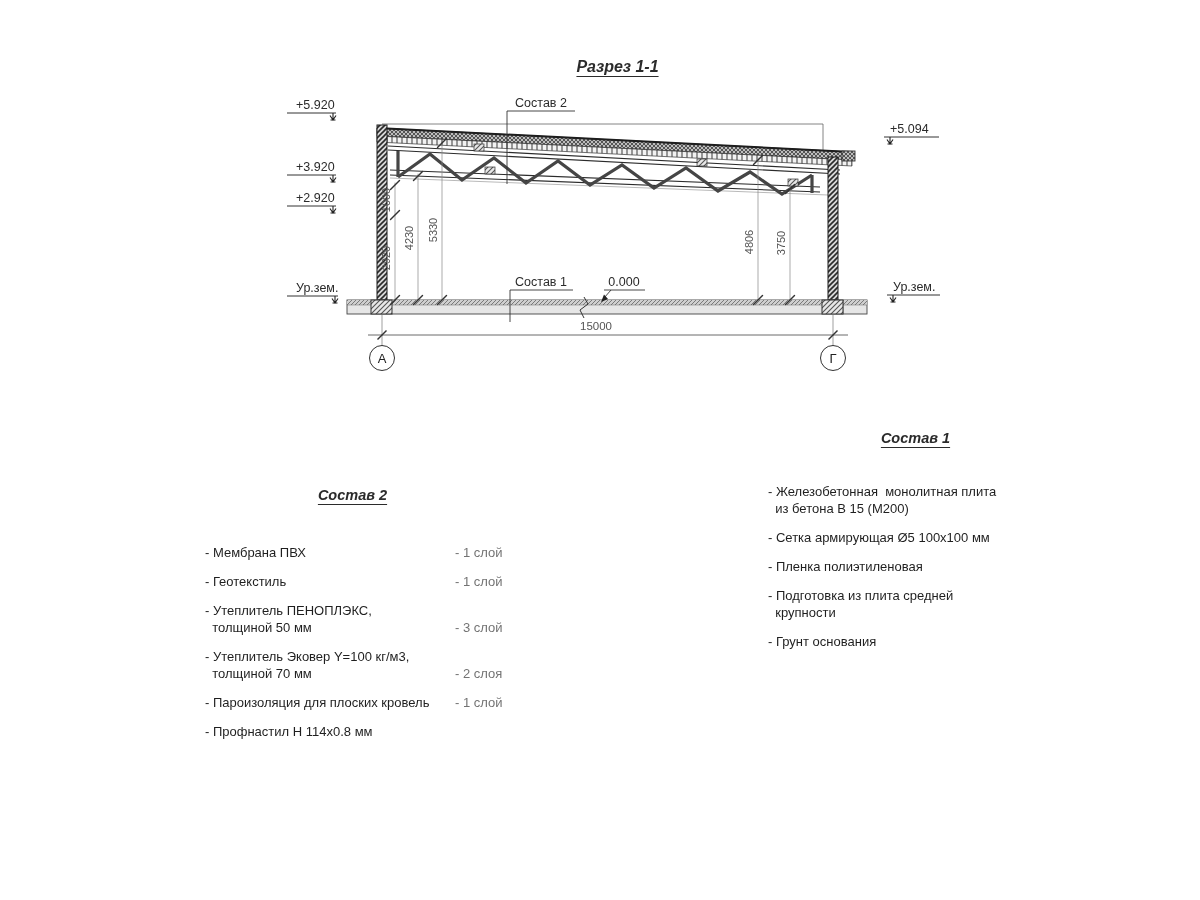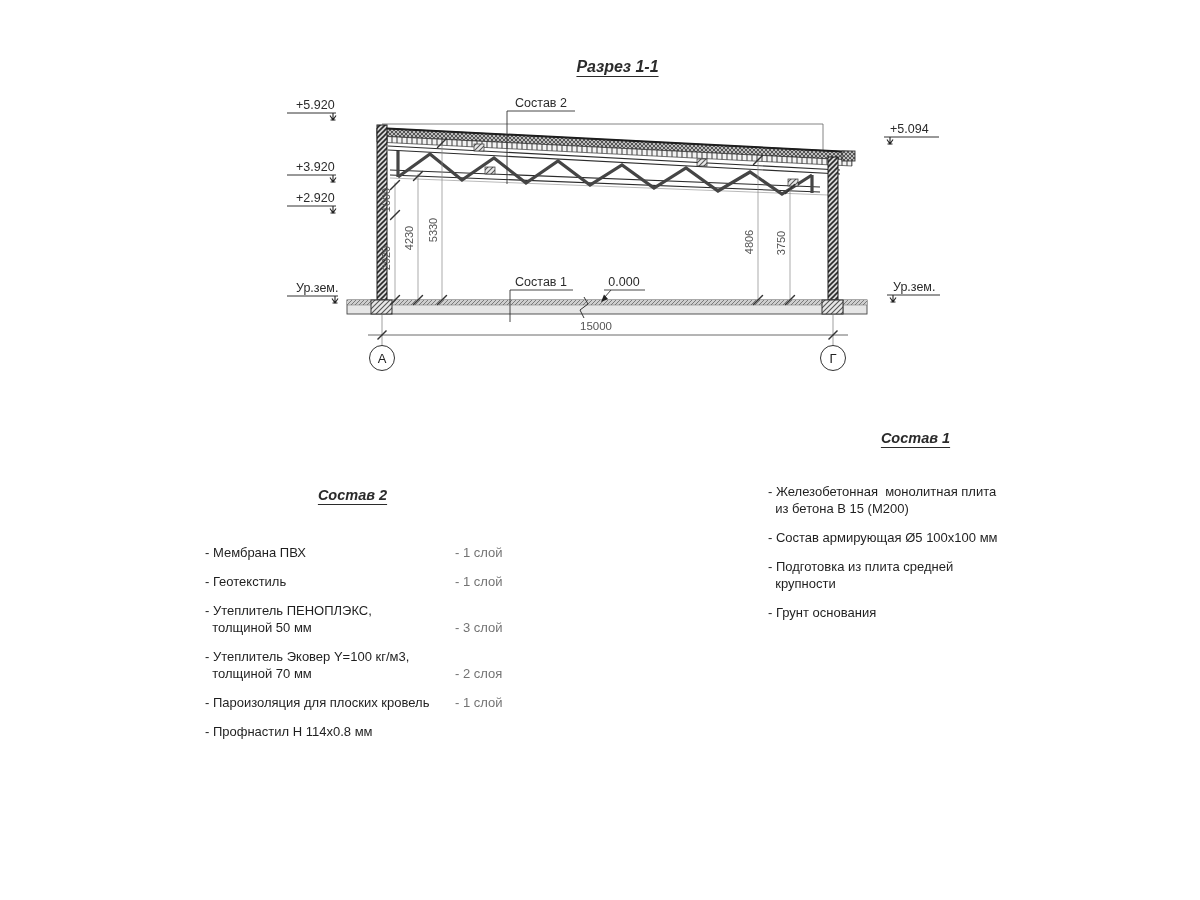--- a/index.html
+++ b/index.html
@@ -203,22 +203,26 @@
   </div>
 
   <div id="sostav1-block" class="mat-block">
     <div class="mat-title">Состав 1</div>
     <div class="mat-item">
       <span class="mat-name">- Железобетонная  монолитная плита
   из бетона В 15 (М200)</span>
       <span class="mat-qty">- 100 мм</span>
     </div>
     <div class="mat-item">
-      <span class="mat-name">- Состав армирующая Ø5 100х100 мм</span>
+      <span class="mat-name">- Сетка армирующая Ø5 100х100 мм</span>
       <span class="mat-qty"></span>
+    </div>
+    <div class="mat-item">
+      <span class="mat-name">- Пленка полиэтиленовая</span>
+      <span class="mat-qty">-  2 слоя</span>
     </div>
     <div class="mat-item">
       <span class="mat-name">- Подготовка из плита средней
   крупности</span>
       <span class="mat-qty">- 300 мм</span>
     </div>
     <div class="mat-item">
       <span class="mat-name">- Грунт основания</span>
       <span class="mat-qty"></span>
     </div>

